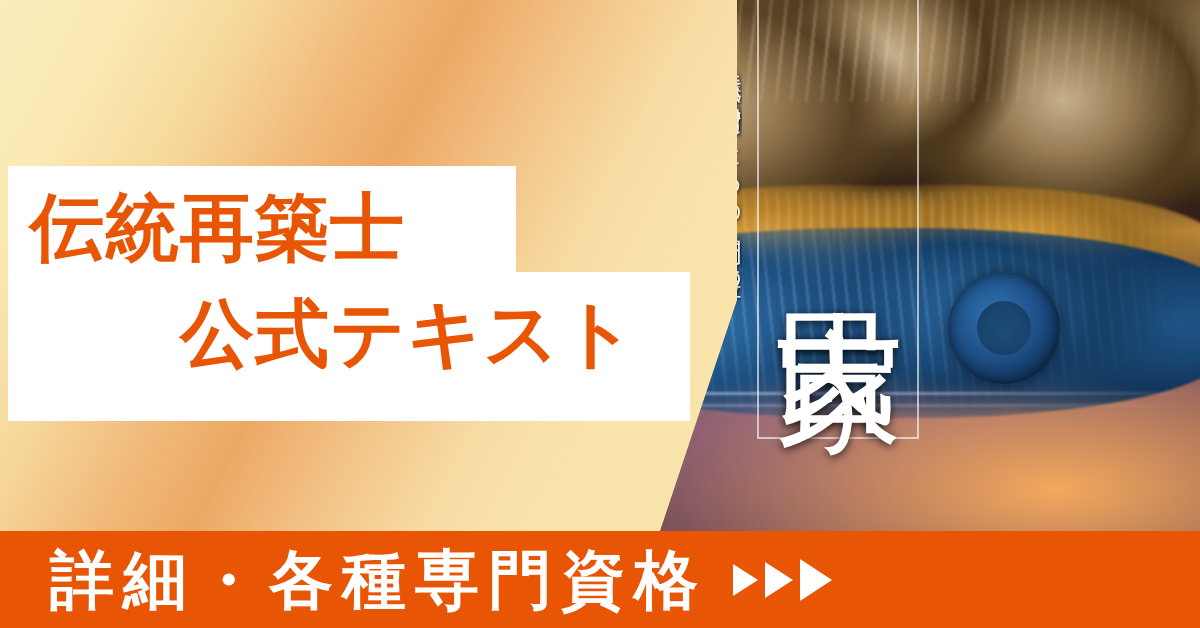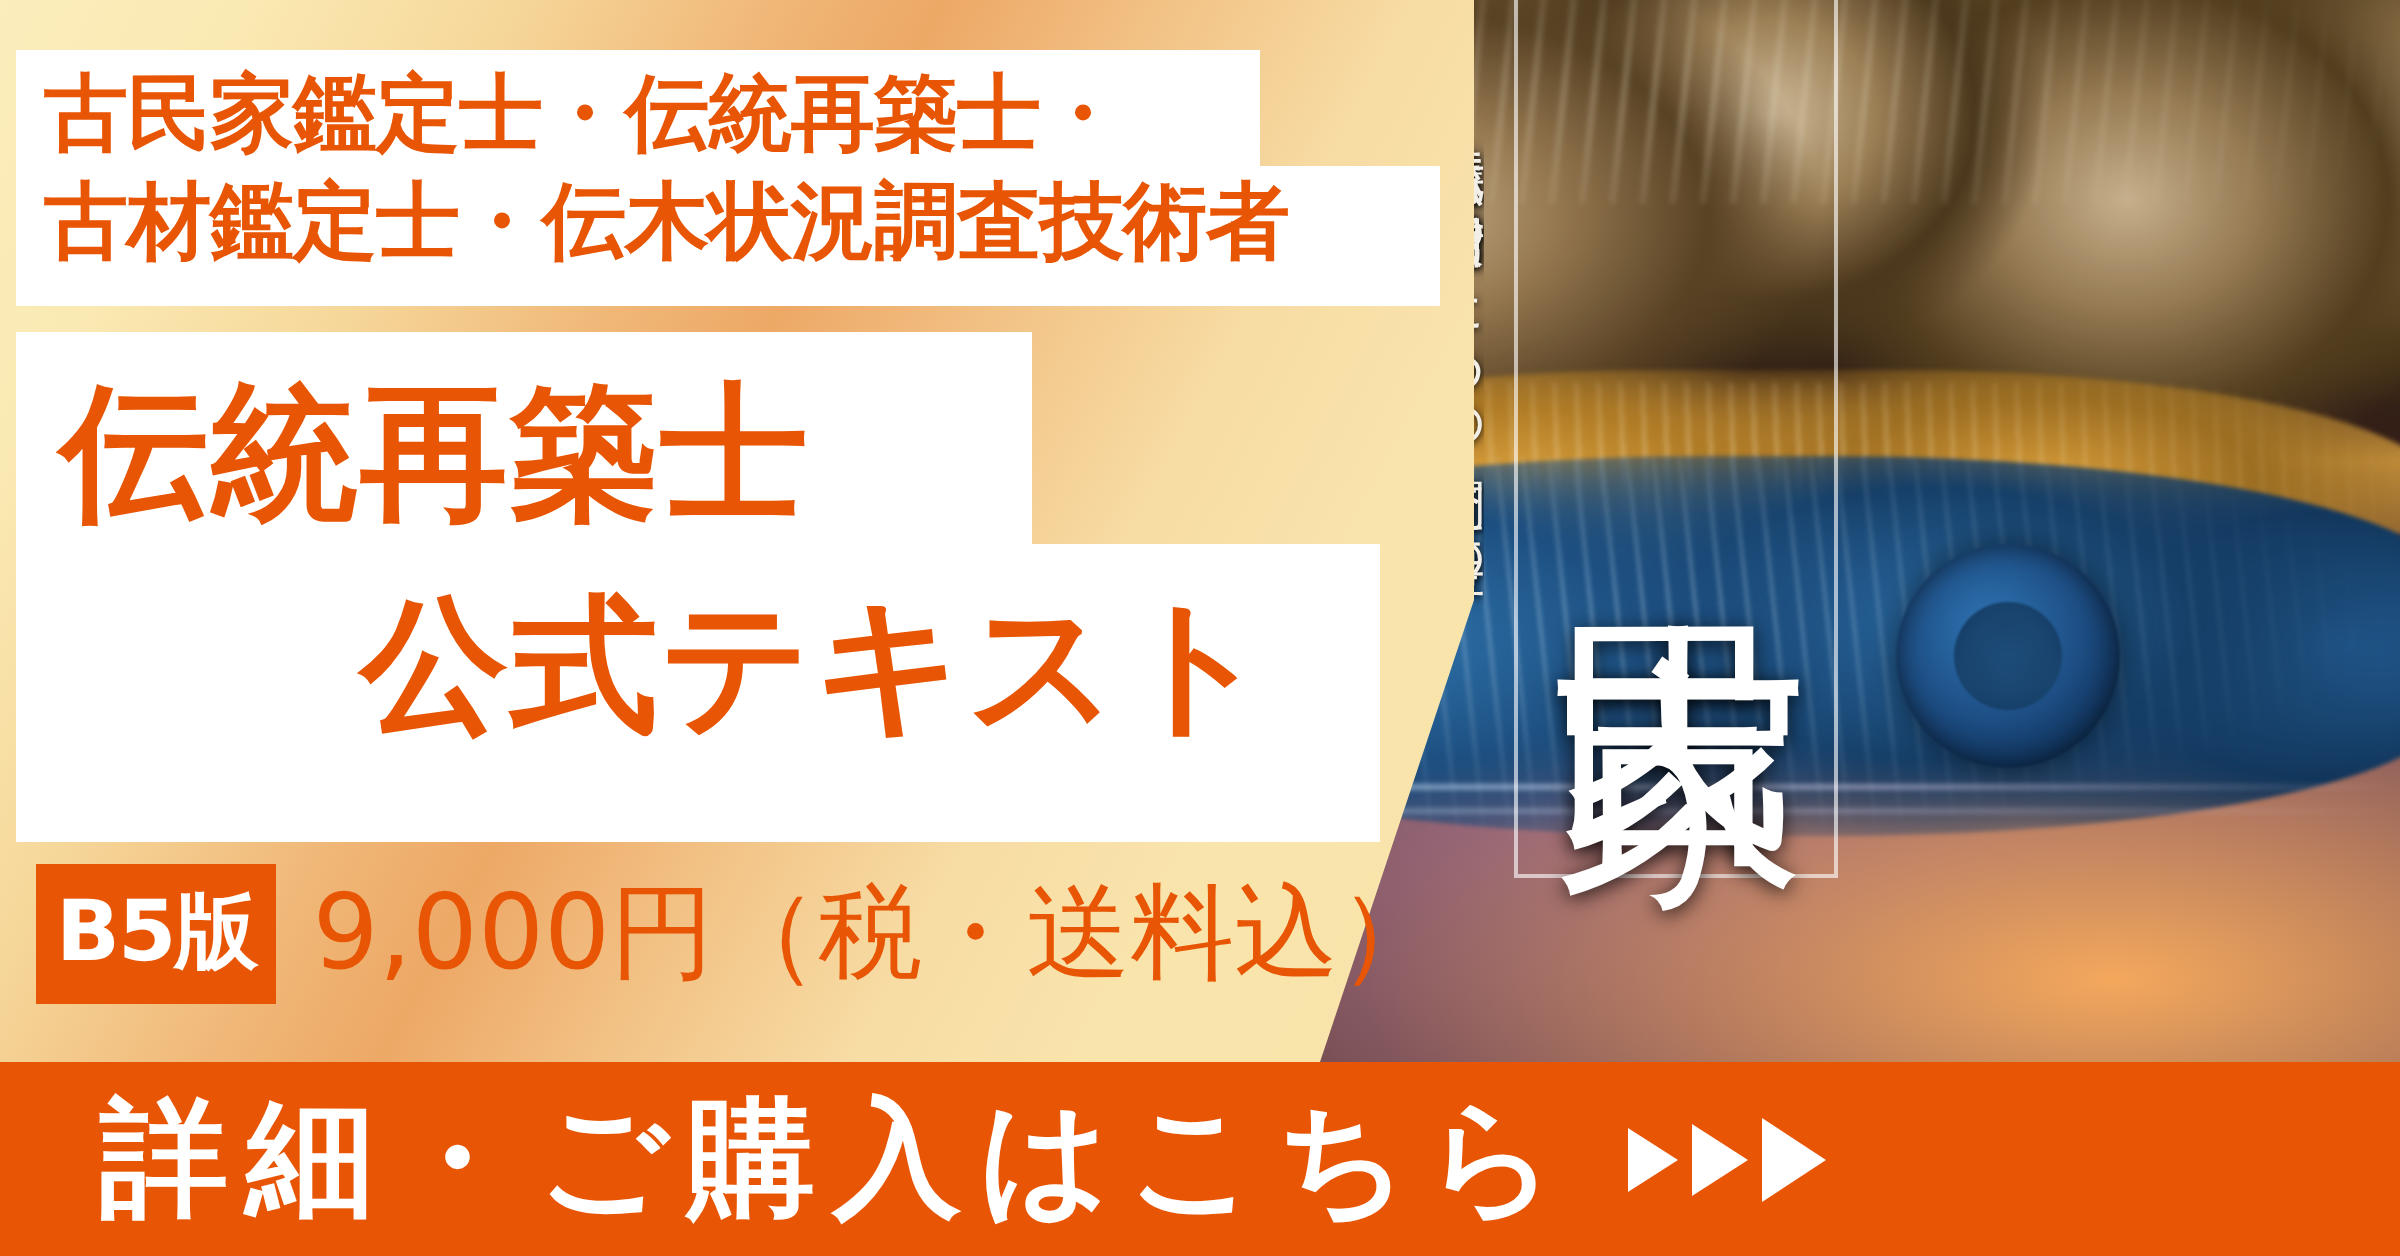--- a/index.html
+++ b/index.html
@@ -316,37 +316,29 @@
     <div class="streak s2"></div>
     <div class="blue-splash"></div>
   </div>
 
   <div class="cover-sub">伝統構法、古民家活用のための調査と再生の</div>
   <div class="cover-title-frame"></div>
   <div class="cover-title">古民家</div>
 
   <div class="cream-panel"></div>
 
-  <div class="card-header">
-    <div class="hline l1">古民家鑑定士・伝統再築士・</div>
-    <div class="hline l2">古材鑑定士・伝木状況調査技術者</div>
-  </div>
 
   <div class="card-main">
     <div class="headline h1">伝統再築士</div>
     <div class="headline h2">公式テキスト</div>
   </div>
 
-  <div class="price-row">
-    <div class="badge">B5版</div>
-    <div class="price-text">9,000円（税・送料込）</div>
-  </div>
 
   <div class="cta-bar">
-    <div class="cta-text">詳細・ご購入はこちら</div>
+    <div class="cta-text">詳細・各種専門資格</div>
     <div class="cta-arrows">
       <span class="arrow a1"></span>
       <span class="arrow a2"></span>
       <span class="arrow a3"></span>
     </div>
   </div>
 
 </div>
 
 </body></html>

